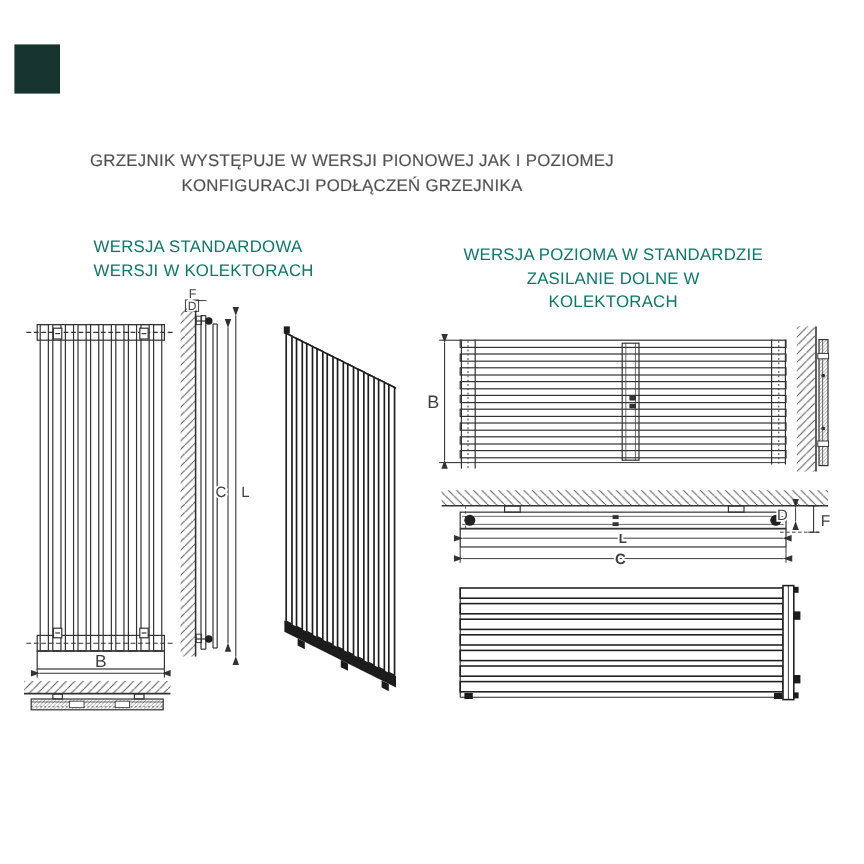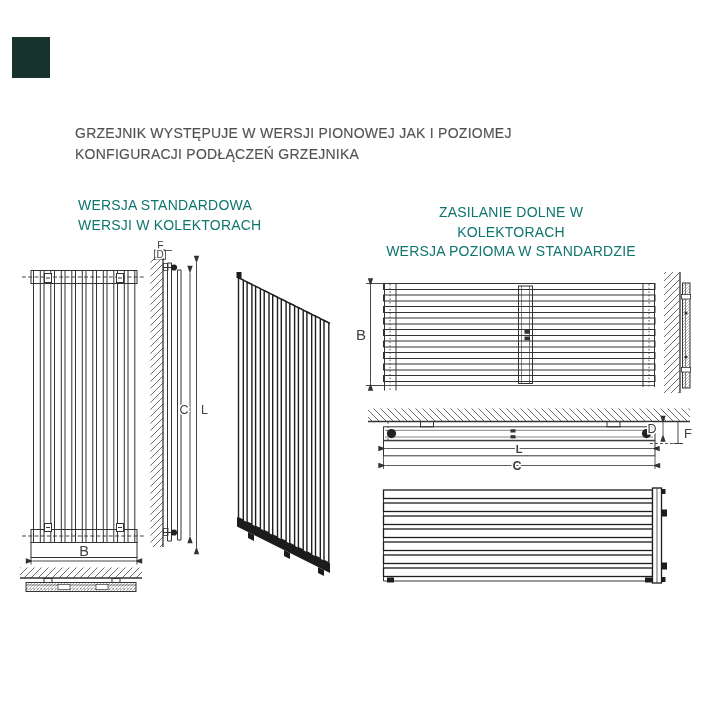--- a/index.html
+++ b/index.html
@@ -1,21 +1,21 @@
 <!DOCTYPE html>
 <html><head>
 <meta charset="utf-8">
 <style>
   html,body{margin:0;padding:0;}
   body{width:720px;height:720px;background:#ffffff;position:relative;overflow:hidden;
        font-family:"Liberation Sans",sans-serif;color:#4e4e4e;}
   .abs{position:absolute;}
   .logo{left:12px;top:37px;width:38px;height:41px;background:#16332d;}
   .intro{left:75px;top:123px;font-size:14px;line-height:20.6px;letter-spacing:0.25px;
-         color:#4e4e4e;font-weight:bold;-webkit-text-stroke:0.2px #777;font-weight:normal;}
+         color:#4e4e4e;font-weight:bold;-webkit-text-stroke:0.2px #777;font-weight:normal;text-align:center;}
   .sect{font-size:14px;line-height:19.5px;color:#0f766e;letter-spacing:0.2px;}
   .sect-left{left:78px;top:196px;}
   .sect-left .l2{padding-left:4px;}
   .sect-right{left:383px;top:203px;width:256px;text-align:center;}
   svg{position:absolute;left:0;top:0;}
   svg text{font-family:"Liberation Sans",sans-serif;fill:#3f3f3f;}
   .halo{paint-order:stroke;stroke:#ffffff;stroke-width:3px;}
 </style>
 </head>
 <body>
@@ -26,22 +26,22 @@
   <div>GRZEJNIK WYSTĘPUJE W WERSJI PIONOWEJ JAK I POZIOMEJ</div>
   <div>KONFIGURACJI PODŁĄCZEŃ GRZEJNIKA</div>
 </div>
 
 <div class="abs sect sect-left">
   <div>WERSJA STANDARDOWA</div>
   <div>WERSJI W KOLEKTORACH</div>
 </div>
 
 <div class="abs sect sect-right">
+  <div>WERSJA POZIOMA W STANDARDZIE</div>
   <div>ZASILANIE DOLNE W KOLEKTORACH</div>
-  <div>WERSJA POZIOMA W STANDARDZIE</div>
 </div>
 
 <svg width="720" height="720" viewBox="0 0 720 720">
   <defs>
     <pattern id="hl" width="7" height="7" patternUnits="userSpaceOnUse">
       <path d="M-1,8 L8,-1" stroke="#5a5a5a" stroke-width="0.9"></path>
     </pattern>
     <pattern id="hr" width="7" height="7" patternUnits="userSpaceOnUse">
       <path d="M-1,-1 L8,8" stroke="#5a5a5a" stroke-width="0.9"></path>
     </pattern>

